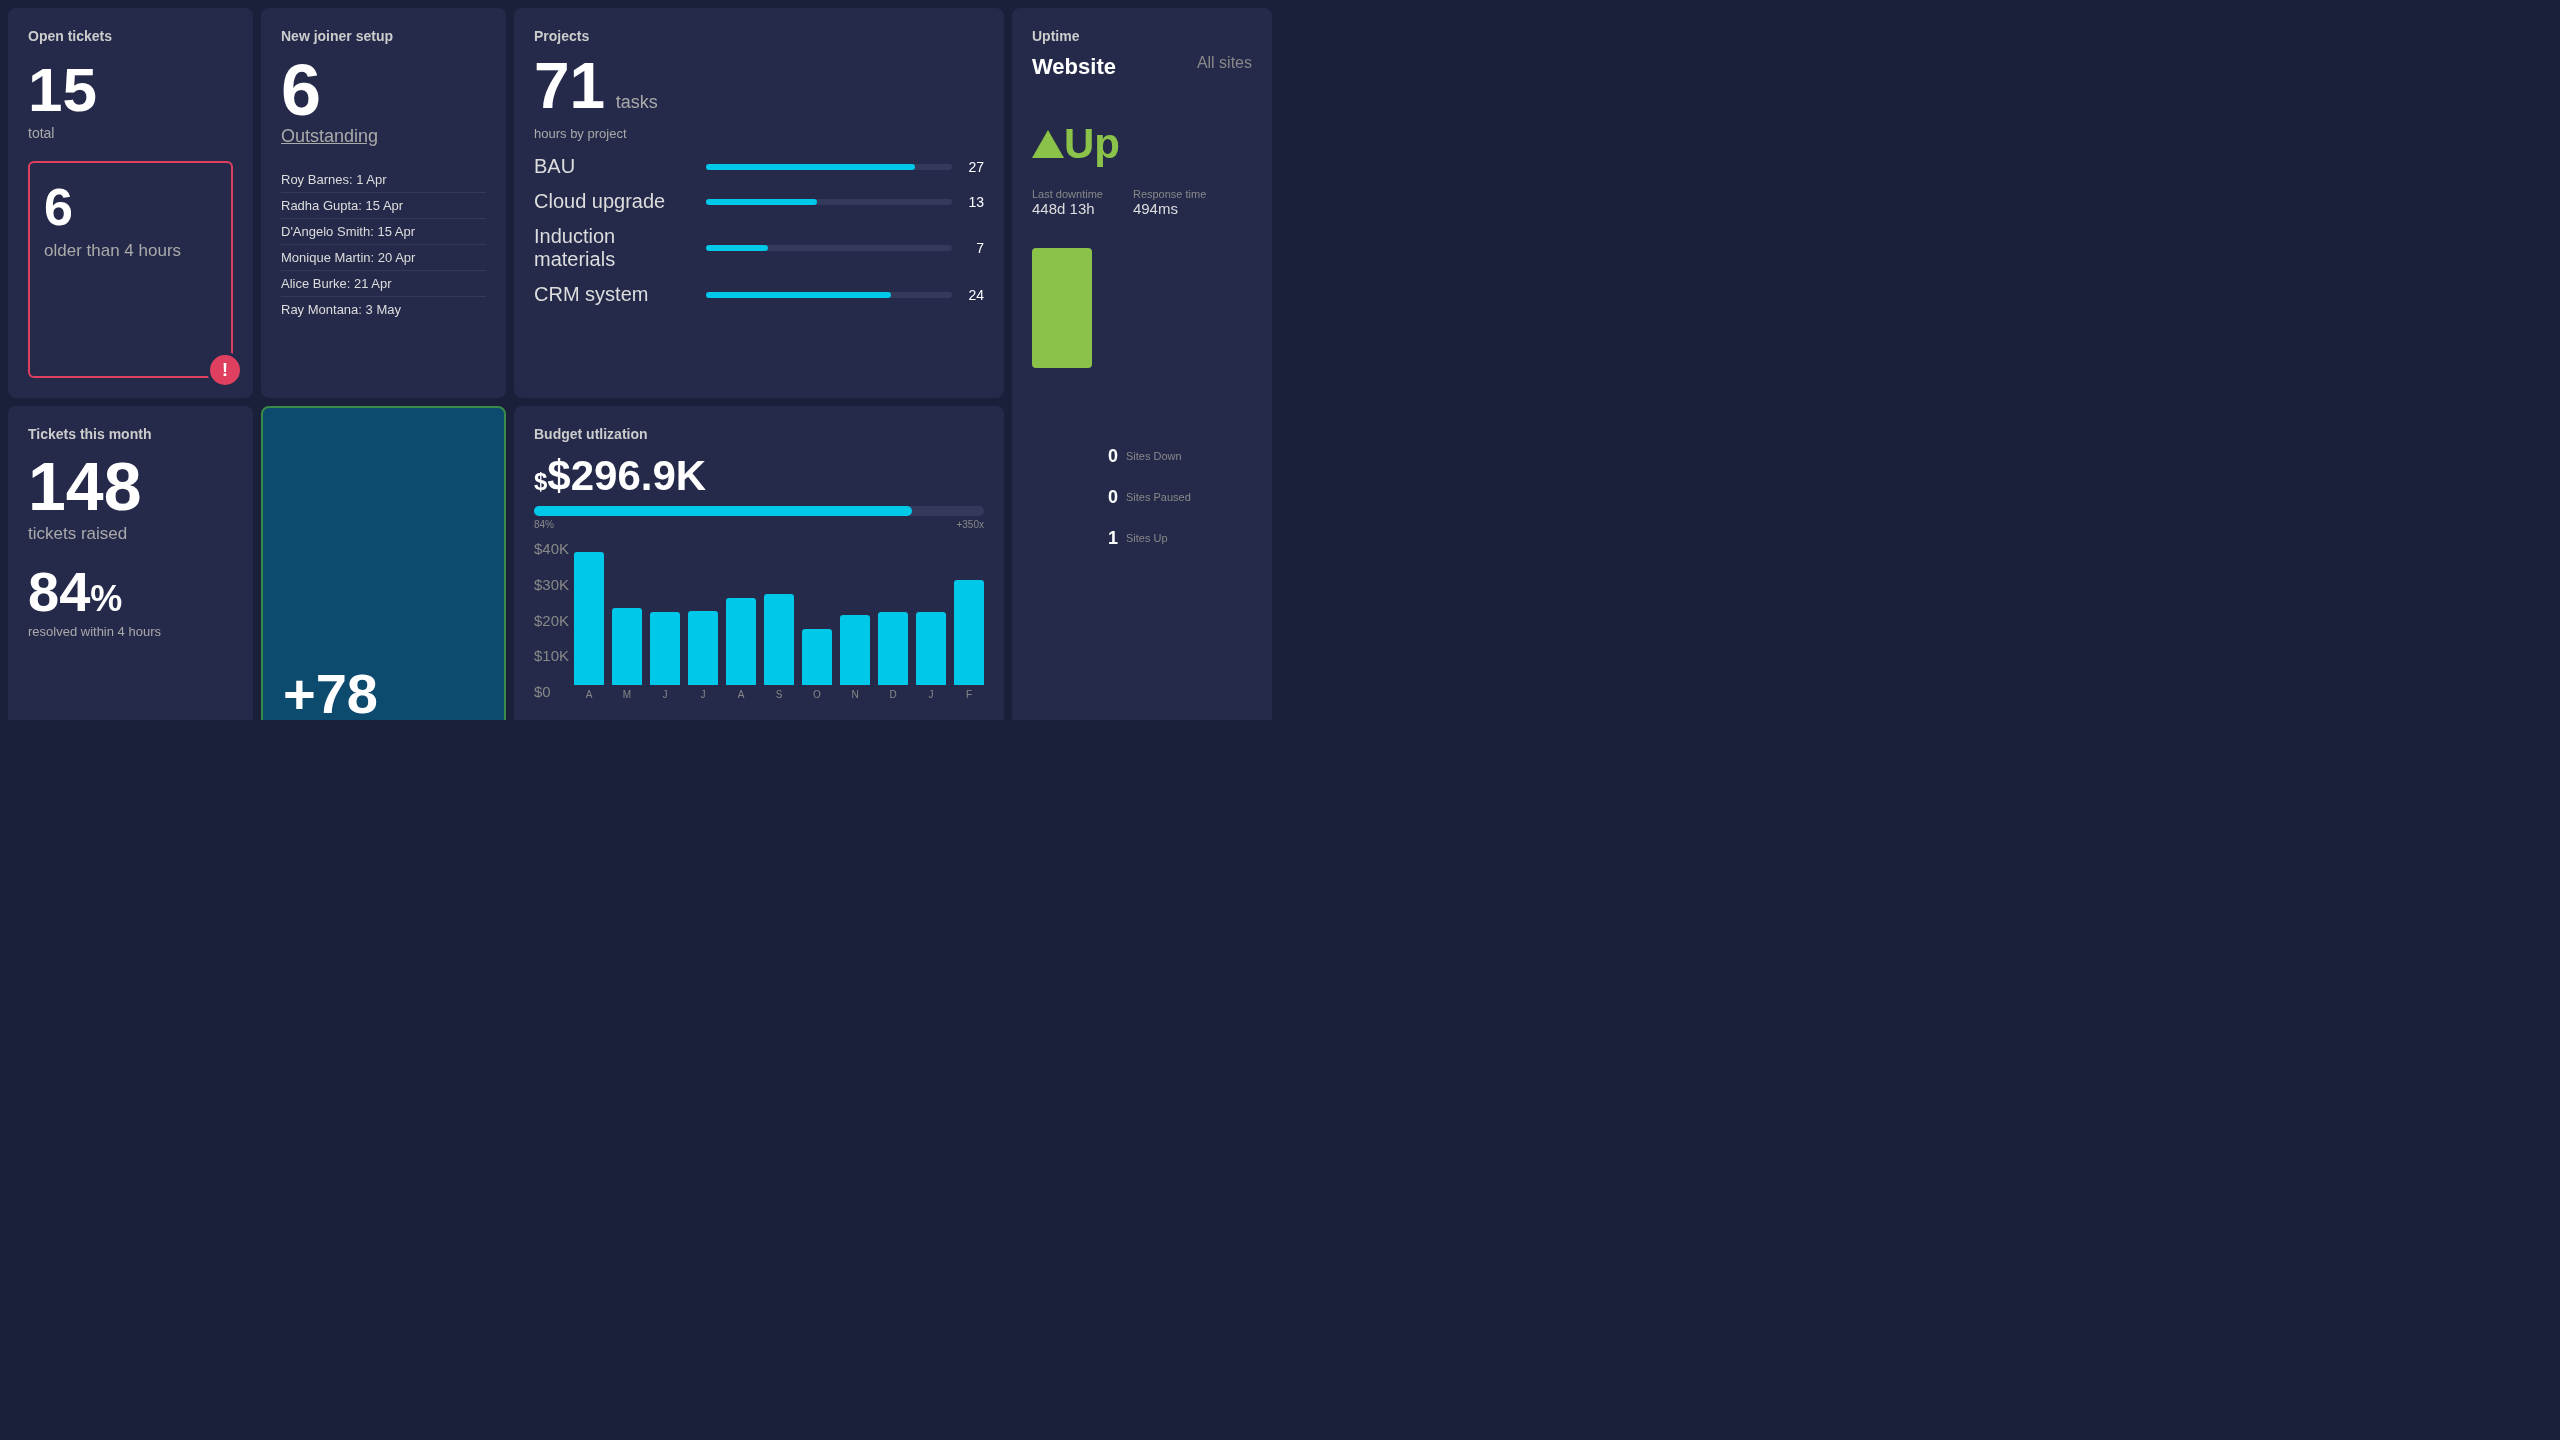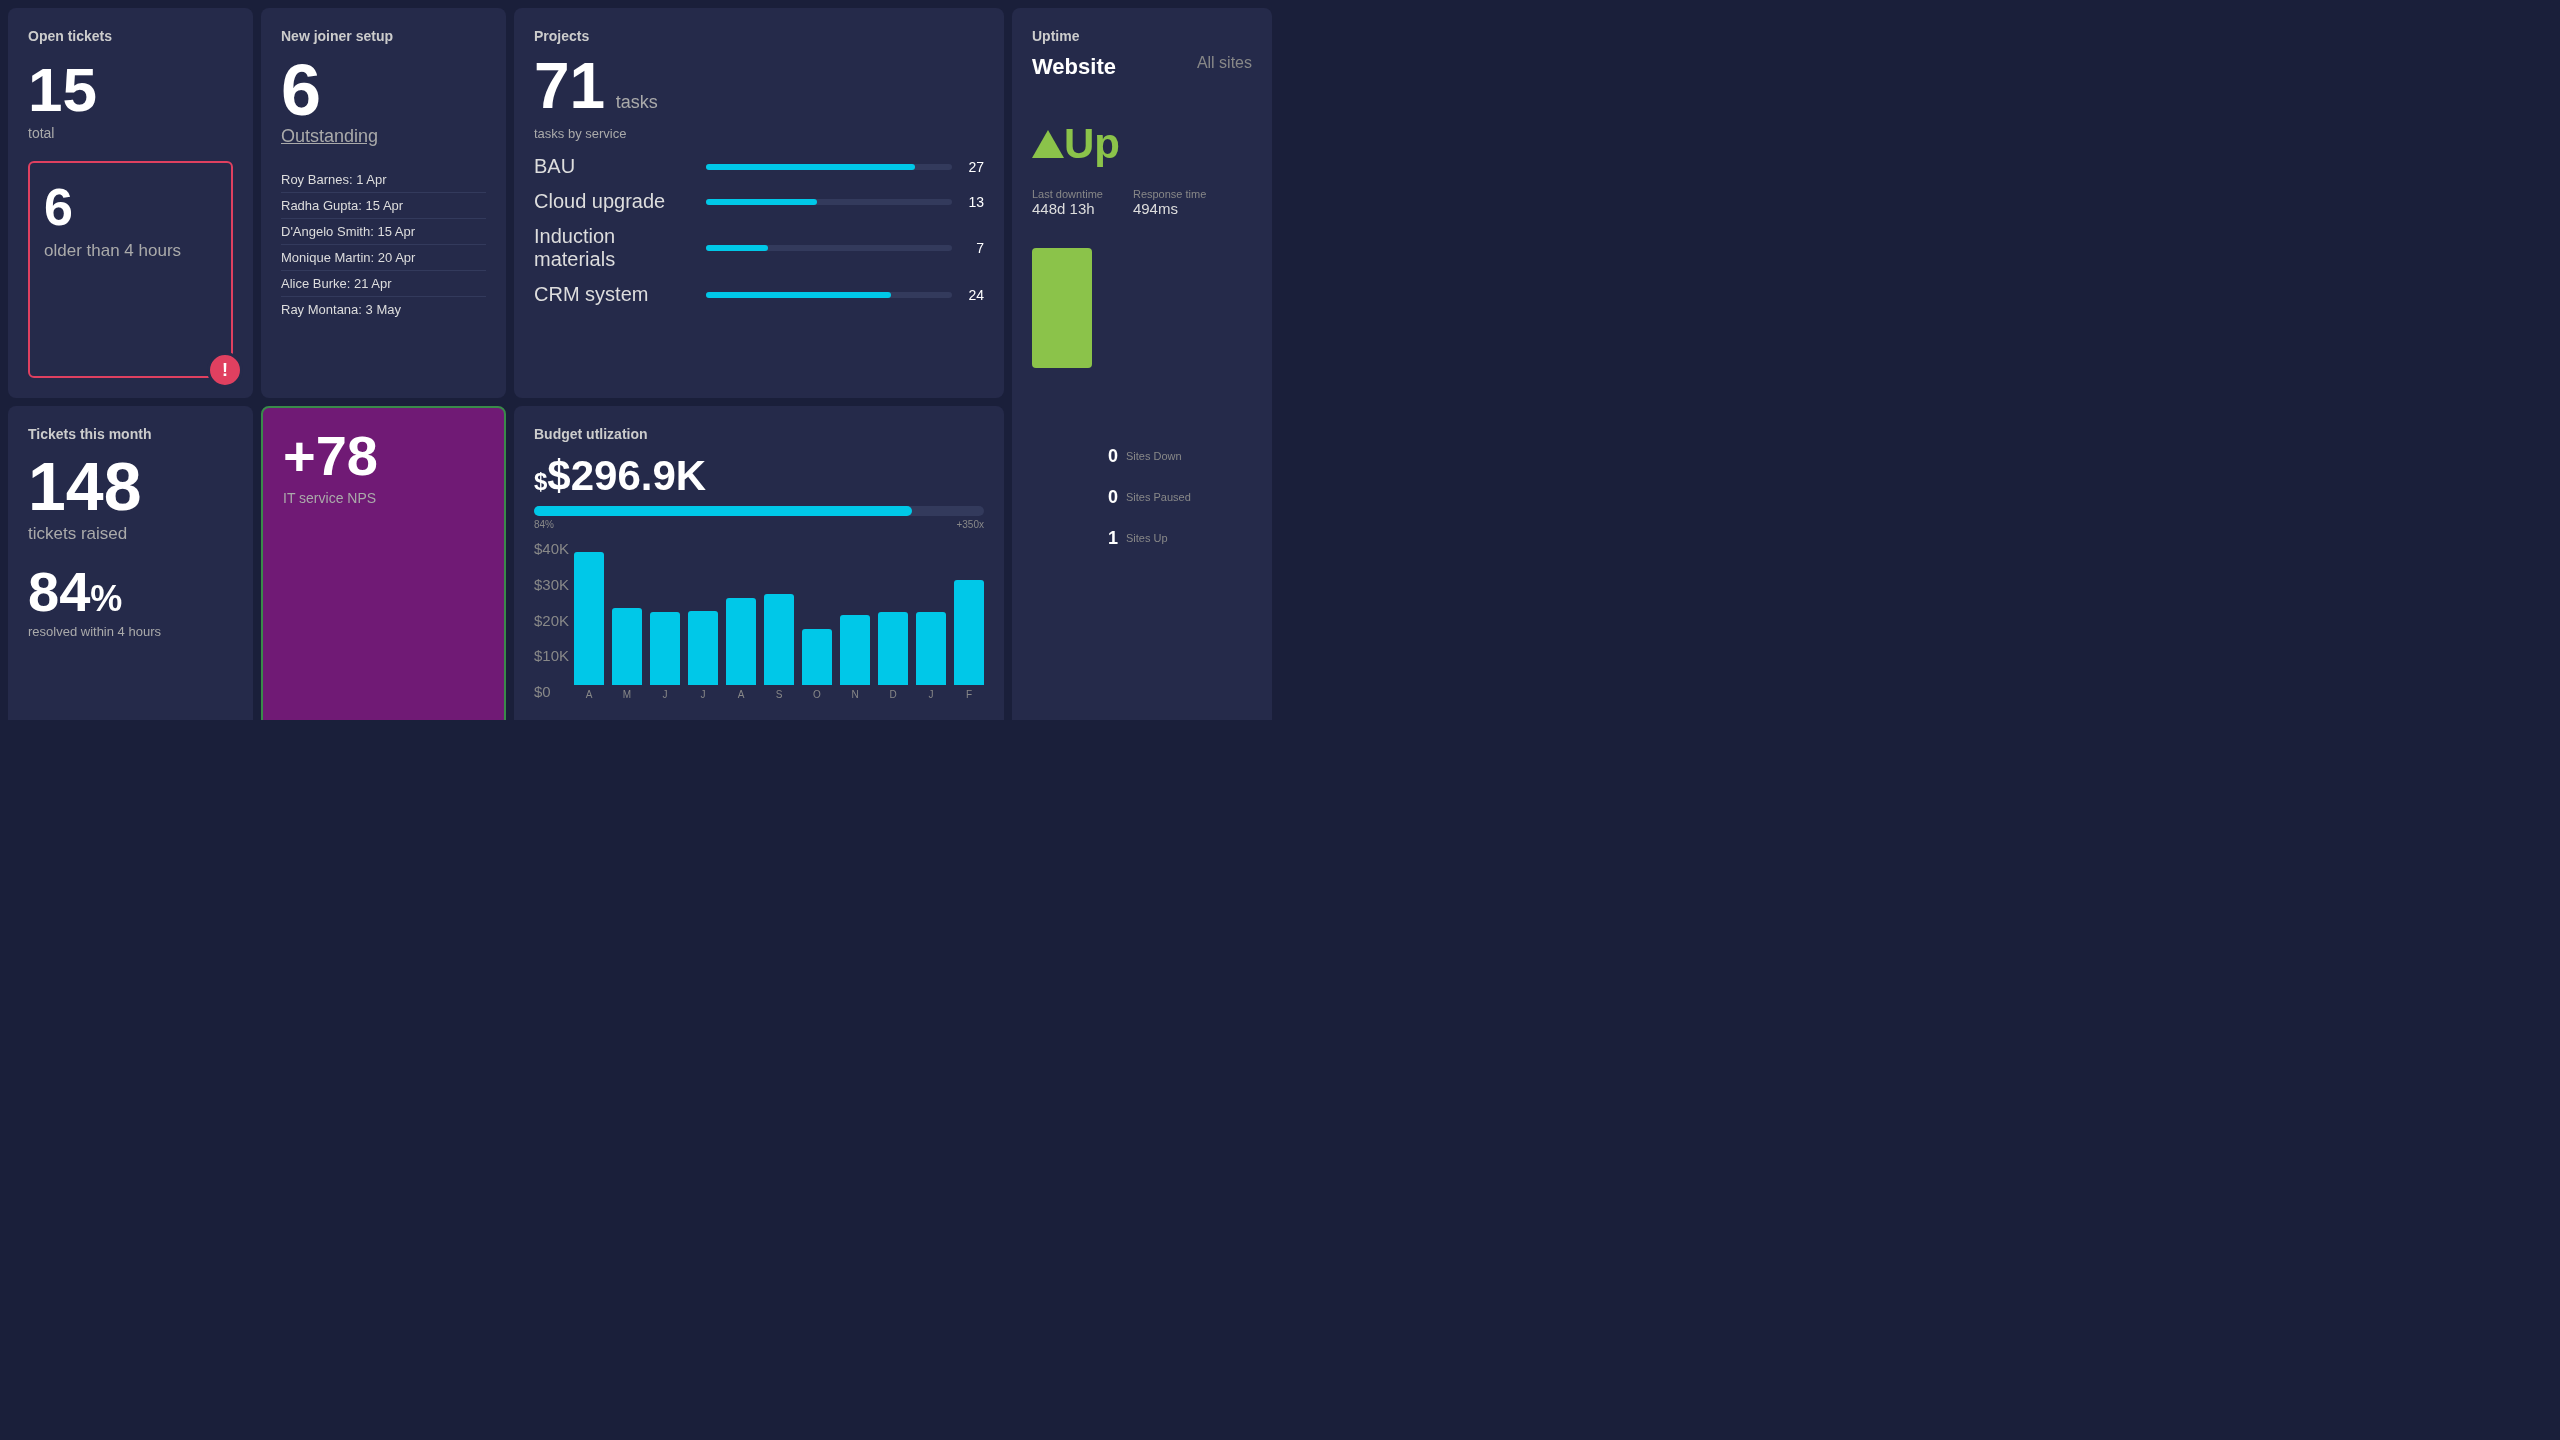--- a/index.html
+++ b/index.html
@@ -112,24 +112,25 @@
       padding: 5px 0;
       border-bottom: 1px solid #333a5c;
     }
     .joiner-list li:last-child {
       border-bottom: none;
     }
     
     .nps-card {
       grid-column: 2;
       grid-row: 2;
-      background: #701a75;
+      background: #0c4a6e;
       border: 2px solid #3a8a4a;
       display: flex;
       flex-direction: column;
+      justify-content: flex-end;
     }
     .nps-number {
       font-size: 56px;
       font-weight: 700;
       color: #fff;
       line-height: 1;
     }
     .nps-label {
       font-size: 14px;
       color: #aaa;
@@ -473,21 +474,21 @@
         <li>Ray Montana: 3 May</li>
       </ul>
   </div>
 
   <div class="card projects">
     <div class="card-title">Projects</div>
     <div>
       <span class="proj-big">71</span>
       <span class="proj-tasks">tasks</span>
     </div>
-    <div class="proj-subtitle">tasks by service</div>
+    <div class="proj-subtitle">hours by project</div>
     <div id="proj-rows">
         <div class="proj-row">
     <div class="proj-name">BAU</div>
     <div class="proj-bar-bg">
       <div class="proj-bar" style="width:85%"></div>
     </div>
     <div class="proj-count">27</div>
   </div>
         <div class="proj-row">
     <div class="proj-name">Cloud upgrade</div>

